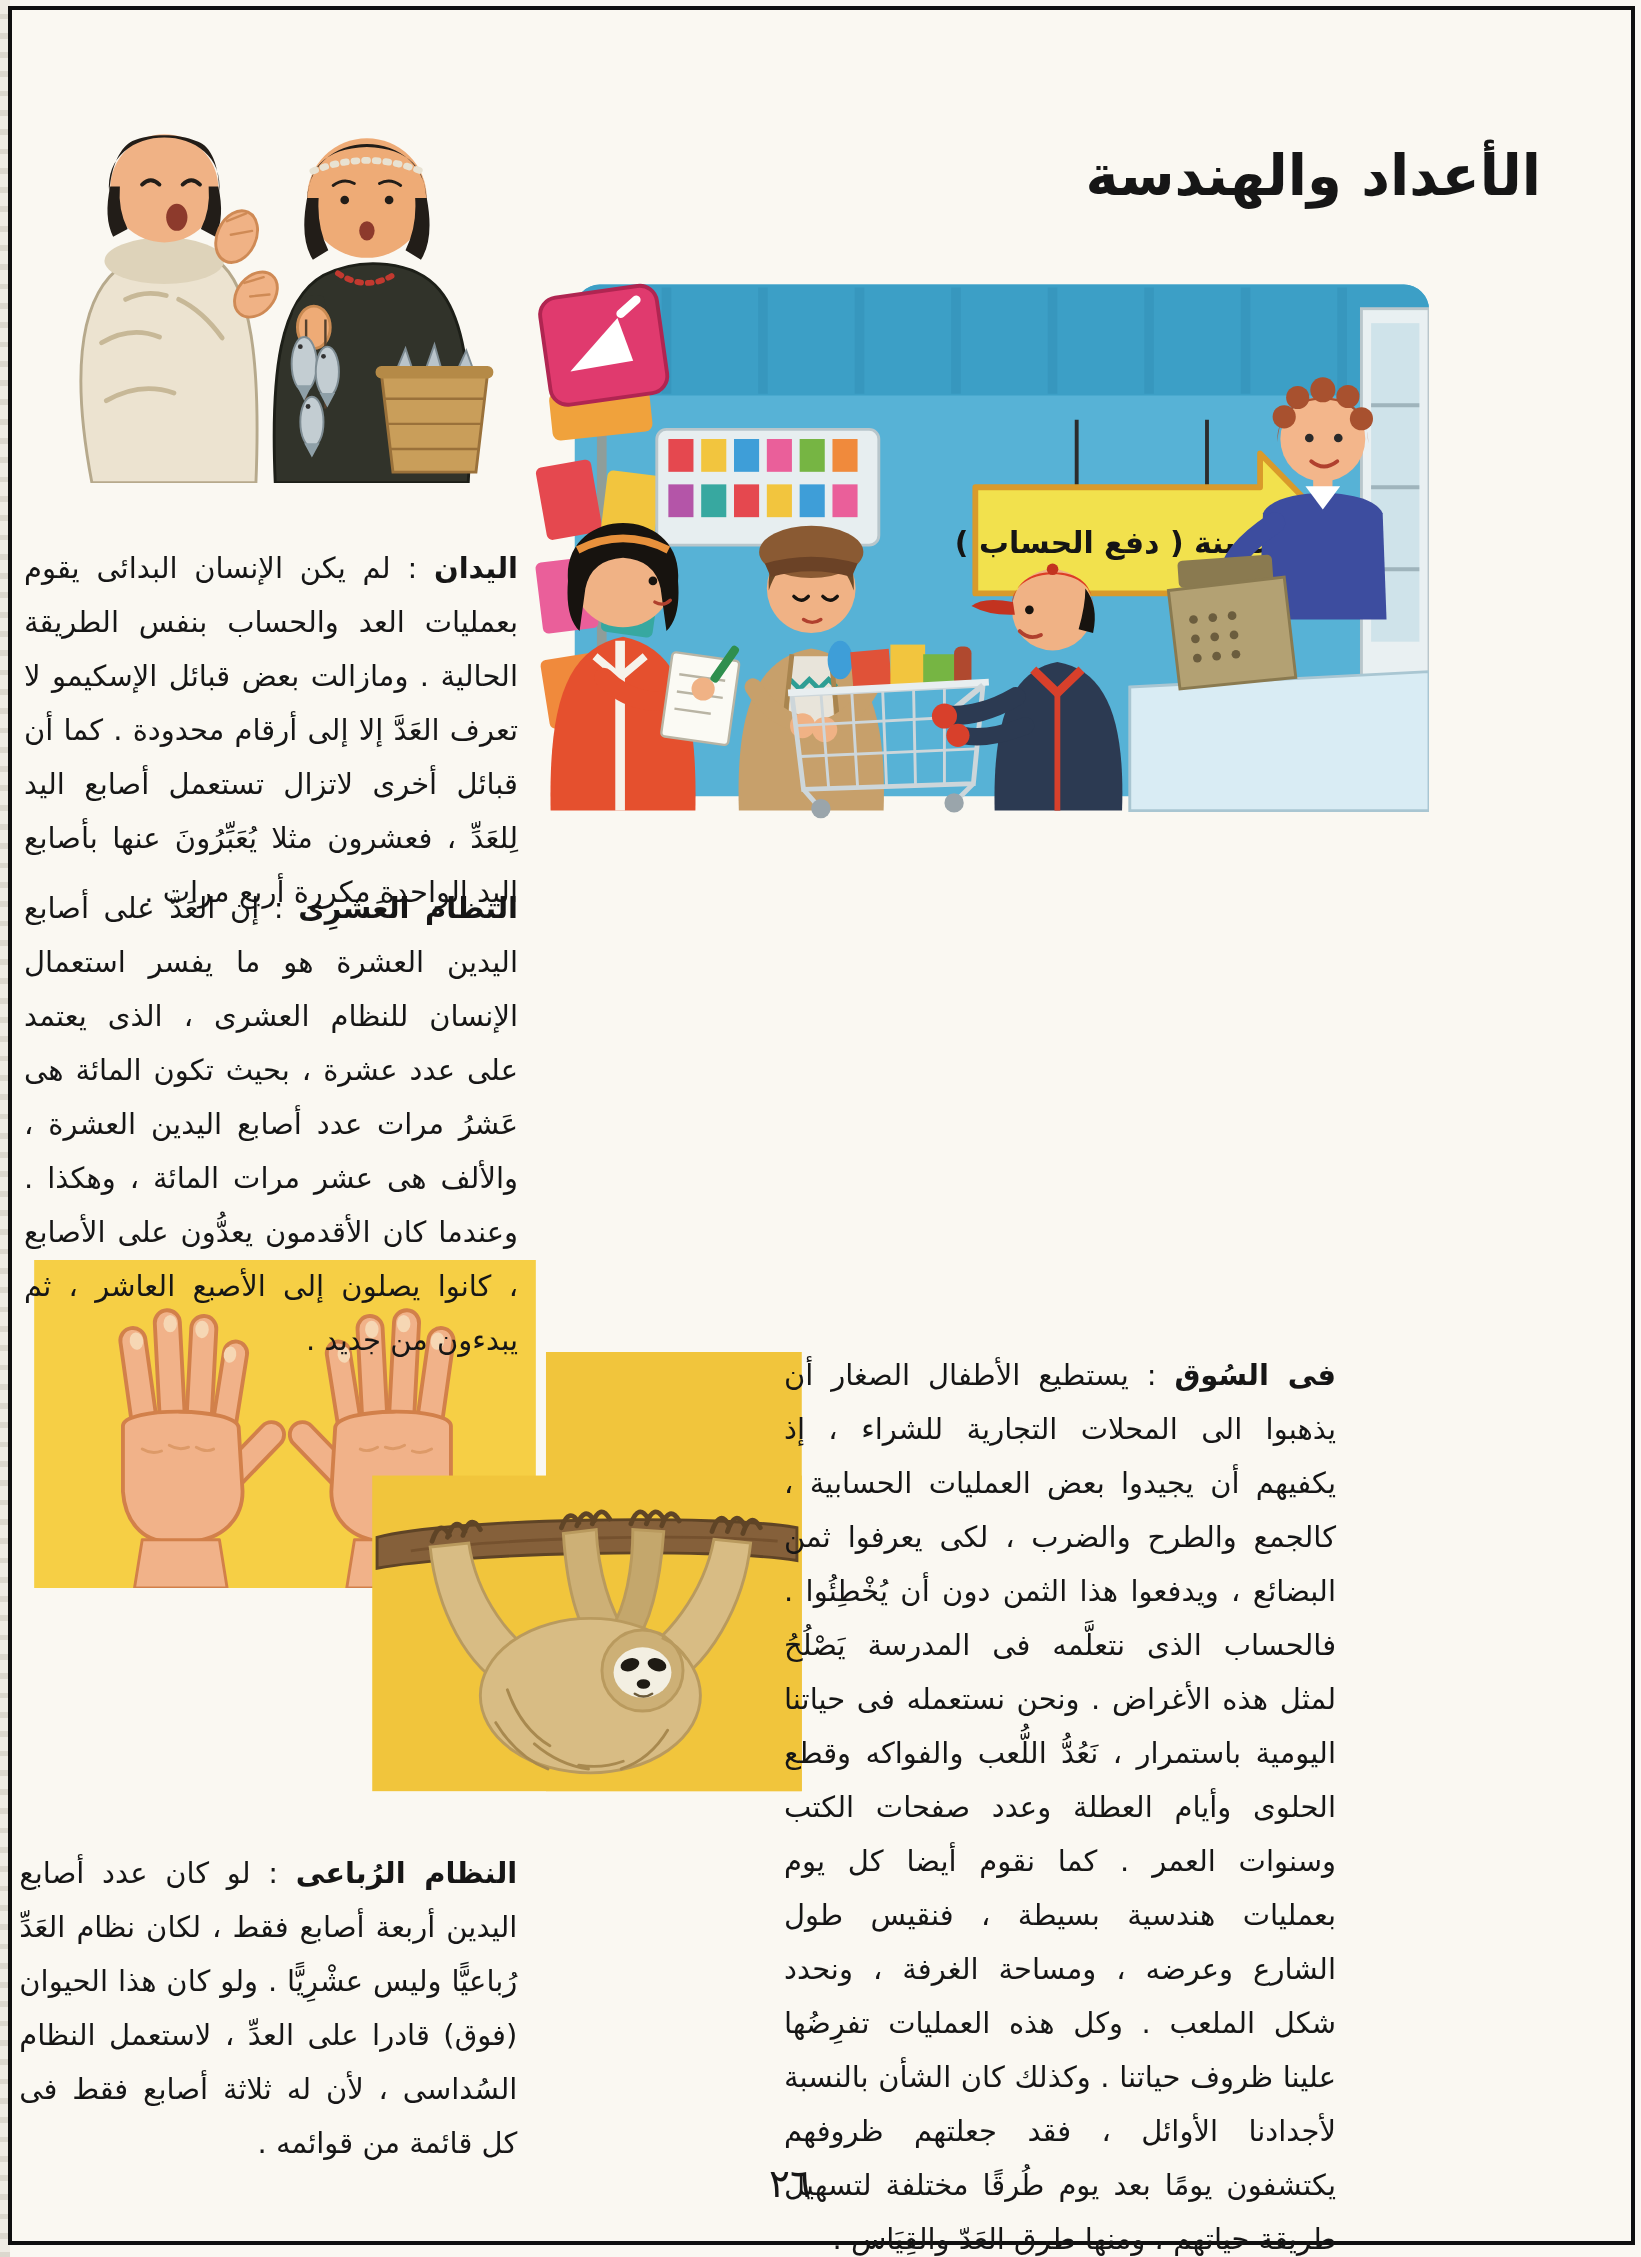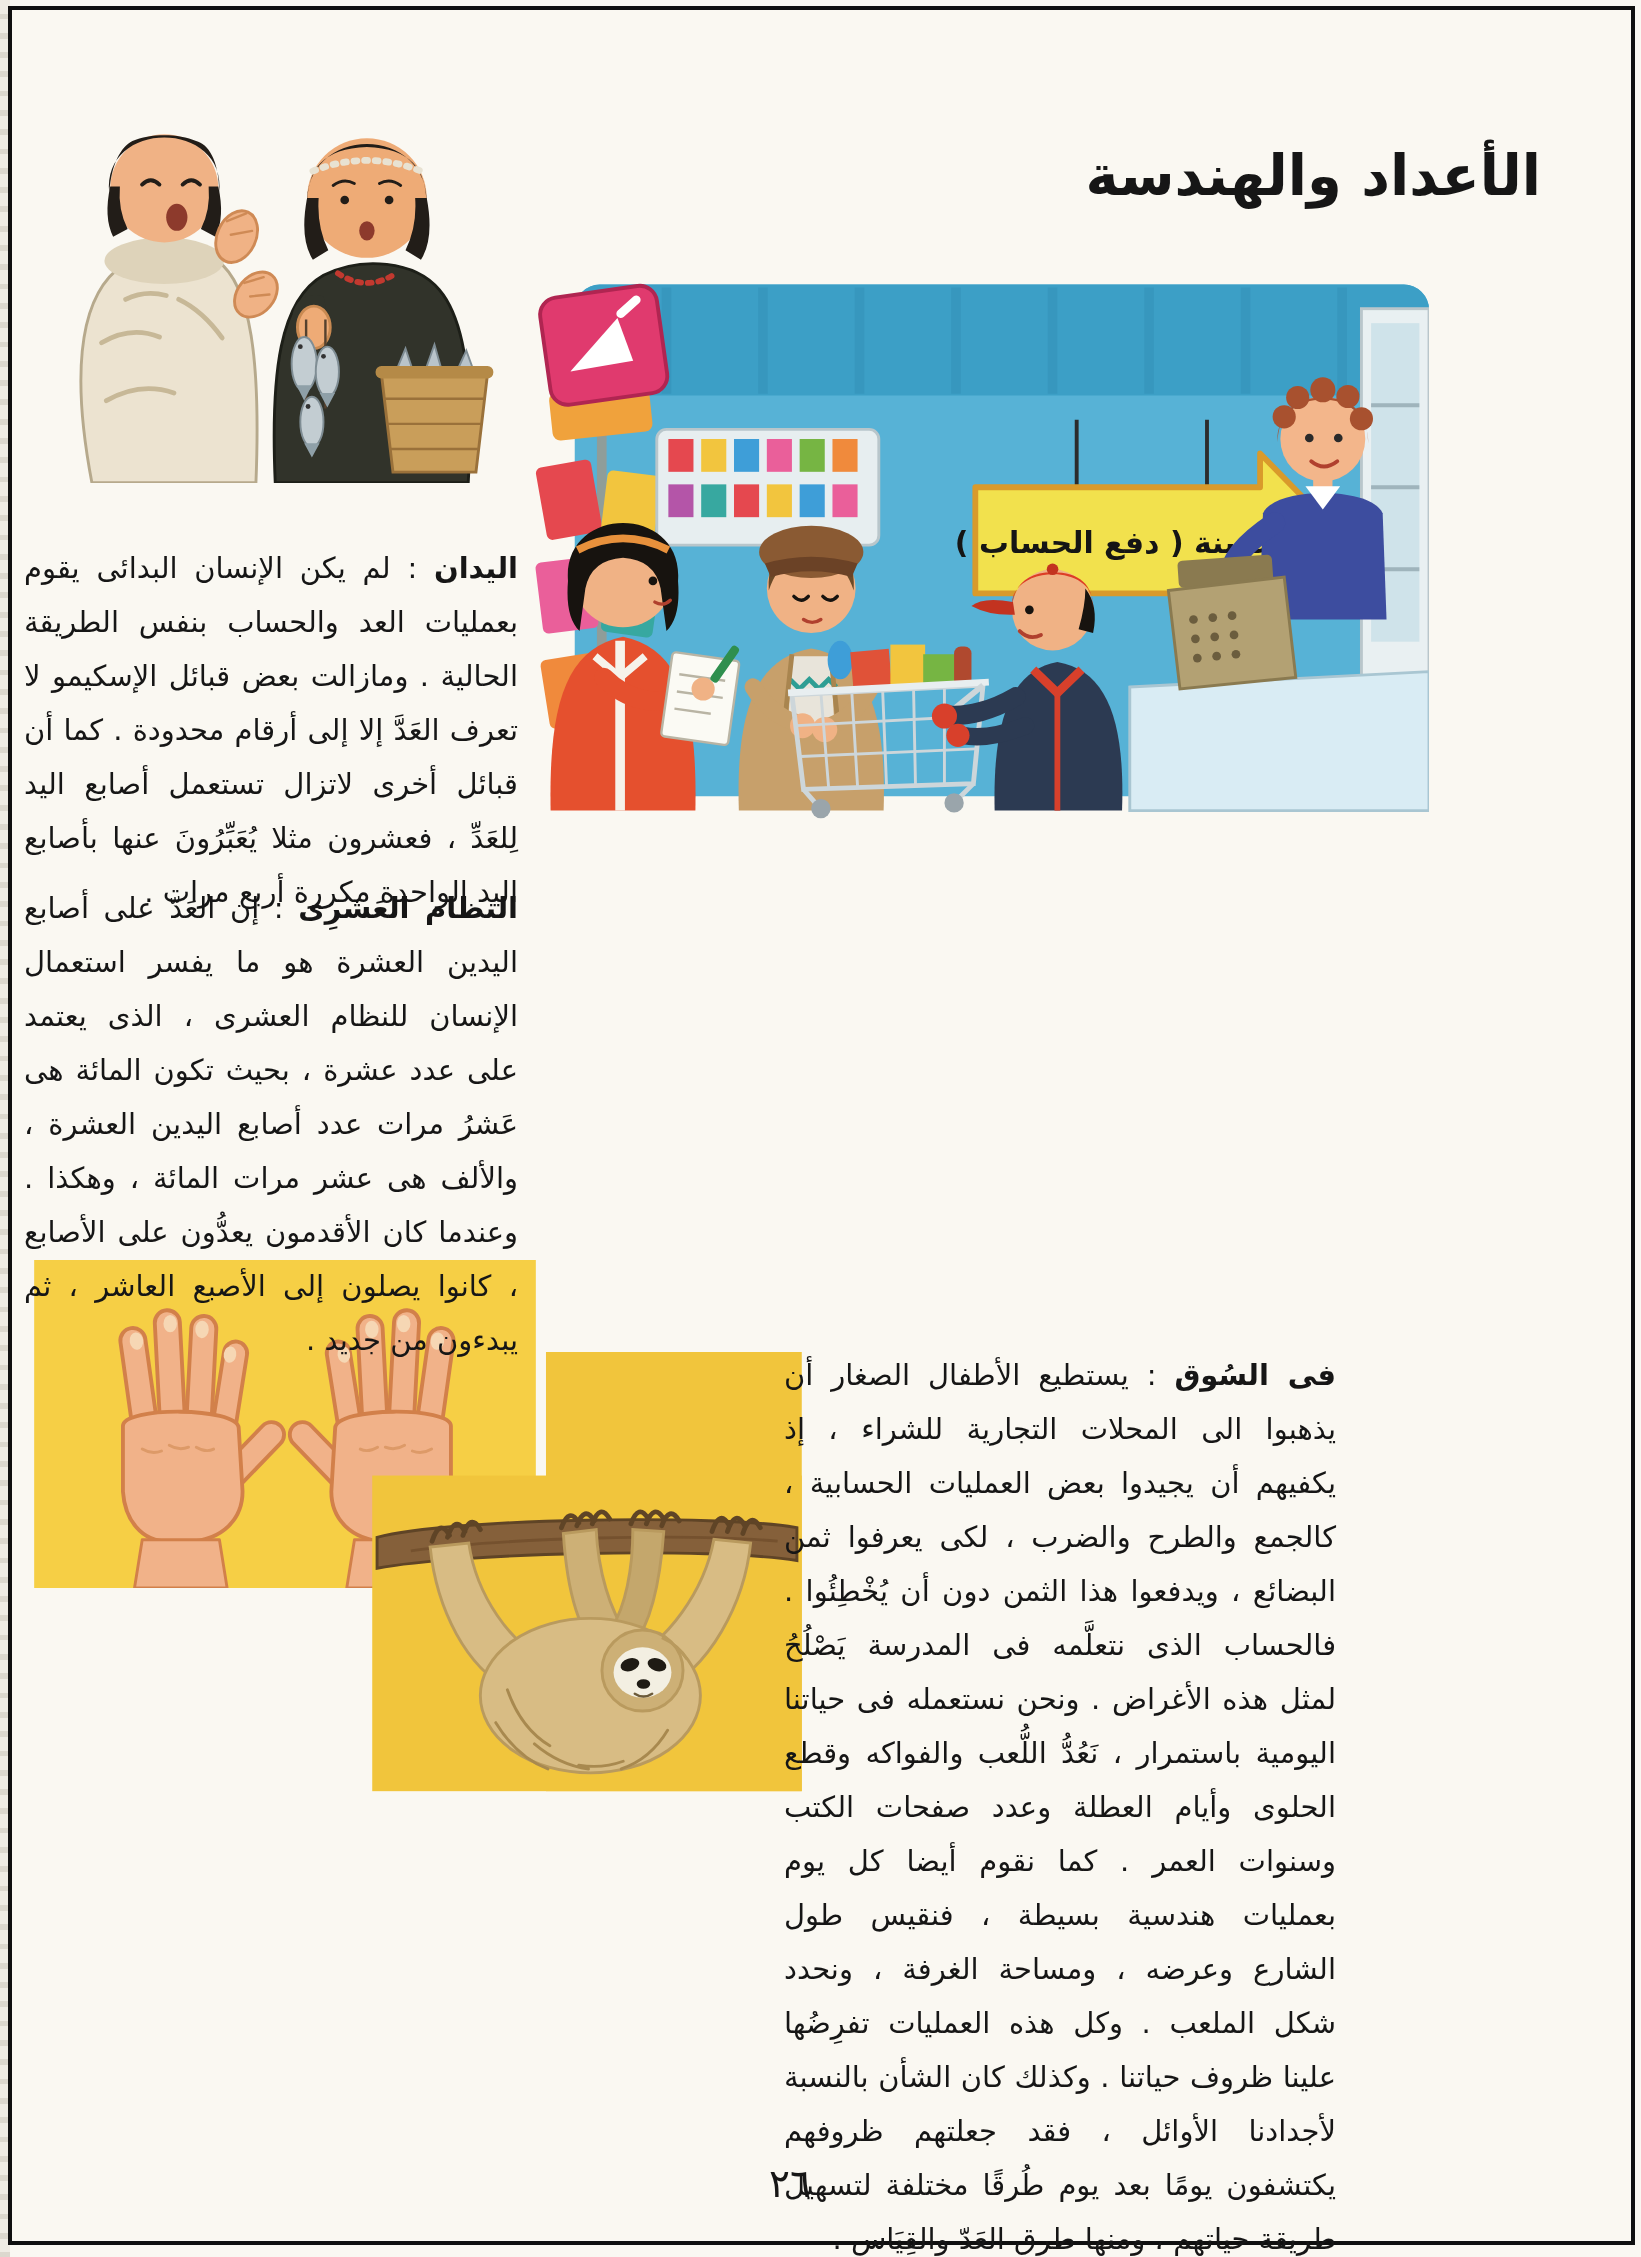--- a/index.html
+++ b/index.html
@@ -299,17 +299,20 @@
   </p>
 
   <p class="para p-hands">
     <b>اليدان</b><span> : لم يكن الإنسان البدائى يقوم بعمليات العد والحساب بنفس الطريقة الحالية . ومازالت بعض قبائل الإسكيمو لا تعرف العَدَّ إلا إلى أرقام محدودة . كما أن قبائل أخرى لاتزال تستعمل أصابع اليد لِلعَدِّ ، فعشرون مثلا يُعَبِّرُونَ عنها بأصابع اليد الواحدة مكررة أربع مرات .</span>
   </p>
 
   <p class="para p-market">
     <b>فى السُوق</b><span> : يستطيع الأطفال الصغار أن يذهبوا الى المحلات التجارية للشراء ، إذ يكفيهم أن يجيدوا بعض العمليات الحسابية ، كالجمع والطرح والضرب ، لكى يعرفوا ثمن البضائع ، ويدفعوا هذا الثمن دون أن يُخْطِئُوا . فالحساب الذى نتعلَّمه فى المدرسة يَصْلُحُ لمثل هذه الأغراض . ونحن نستعمله فى حياتنا اليومية باستمرار ، نَعُدُّ اللُّعب والفواكه وقطع الحلوى وأيام العطلة وعدد صفحات الكتب وسنوات العمر . كما نقوم أيضا كل يوم بعمليات هندسية بسيطة ، فنقيس طول الشارع وعرضه ، ومساحة الغرفة ، ونحدد شكل الملعب . وكل هذه العمليات تفرِضُها علينا ظروف حياتنا . وكذلك كان الشأن بالنسبة لأجدادنا الأوائل ، فقد جعلتهم ظروفهم يكتشفون يومًا بعد يوم طُرقًا مختلفة لتسهيل طريقة حياتهم ، ومنها طرق العَدّ والقِيَاس .</span>
   </p>
 
+  <p class="para p-quaternary">
+    <b>النظام الرُباعى</b><span> : لو كان عدد أصابع اليدين أربعة أصابع فقط ، لكان نظام العَدِّ رُباعيًّا وليس عشْرِيًّا . ولو كان هذا الحيوان (فوق) قادرا على العدِّ ، لاستعمل النظام السُداسى ، لأن له ثلاثة أصابع فقط فى كل قائمة من قوائمه .</span>
+  </p>
 
   <div class="pageno">٢٦</div>
 
 </div>
 
 
 </body></html>

